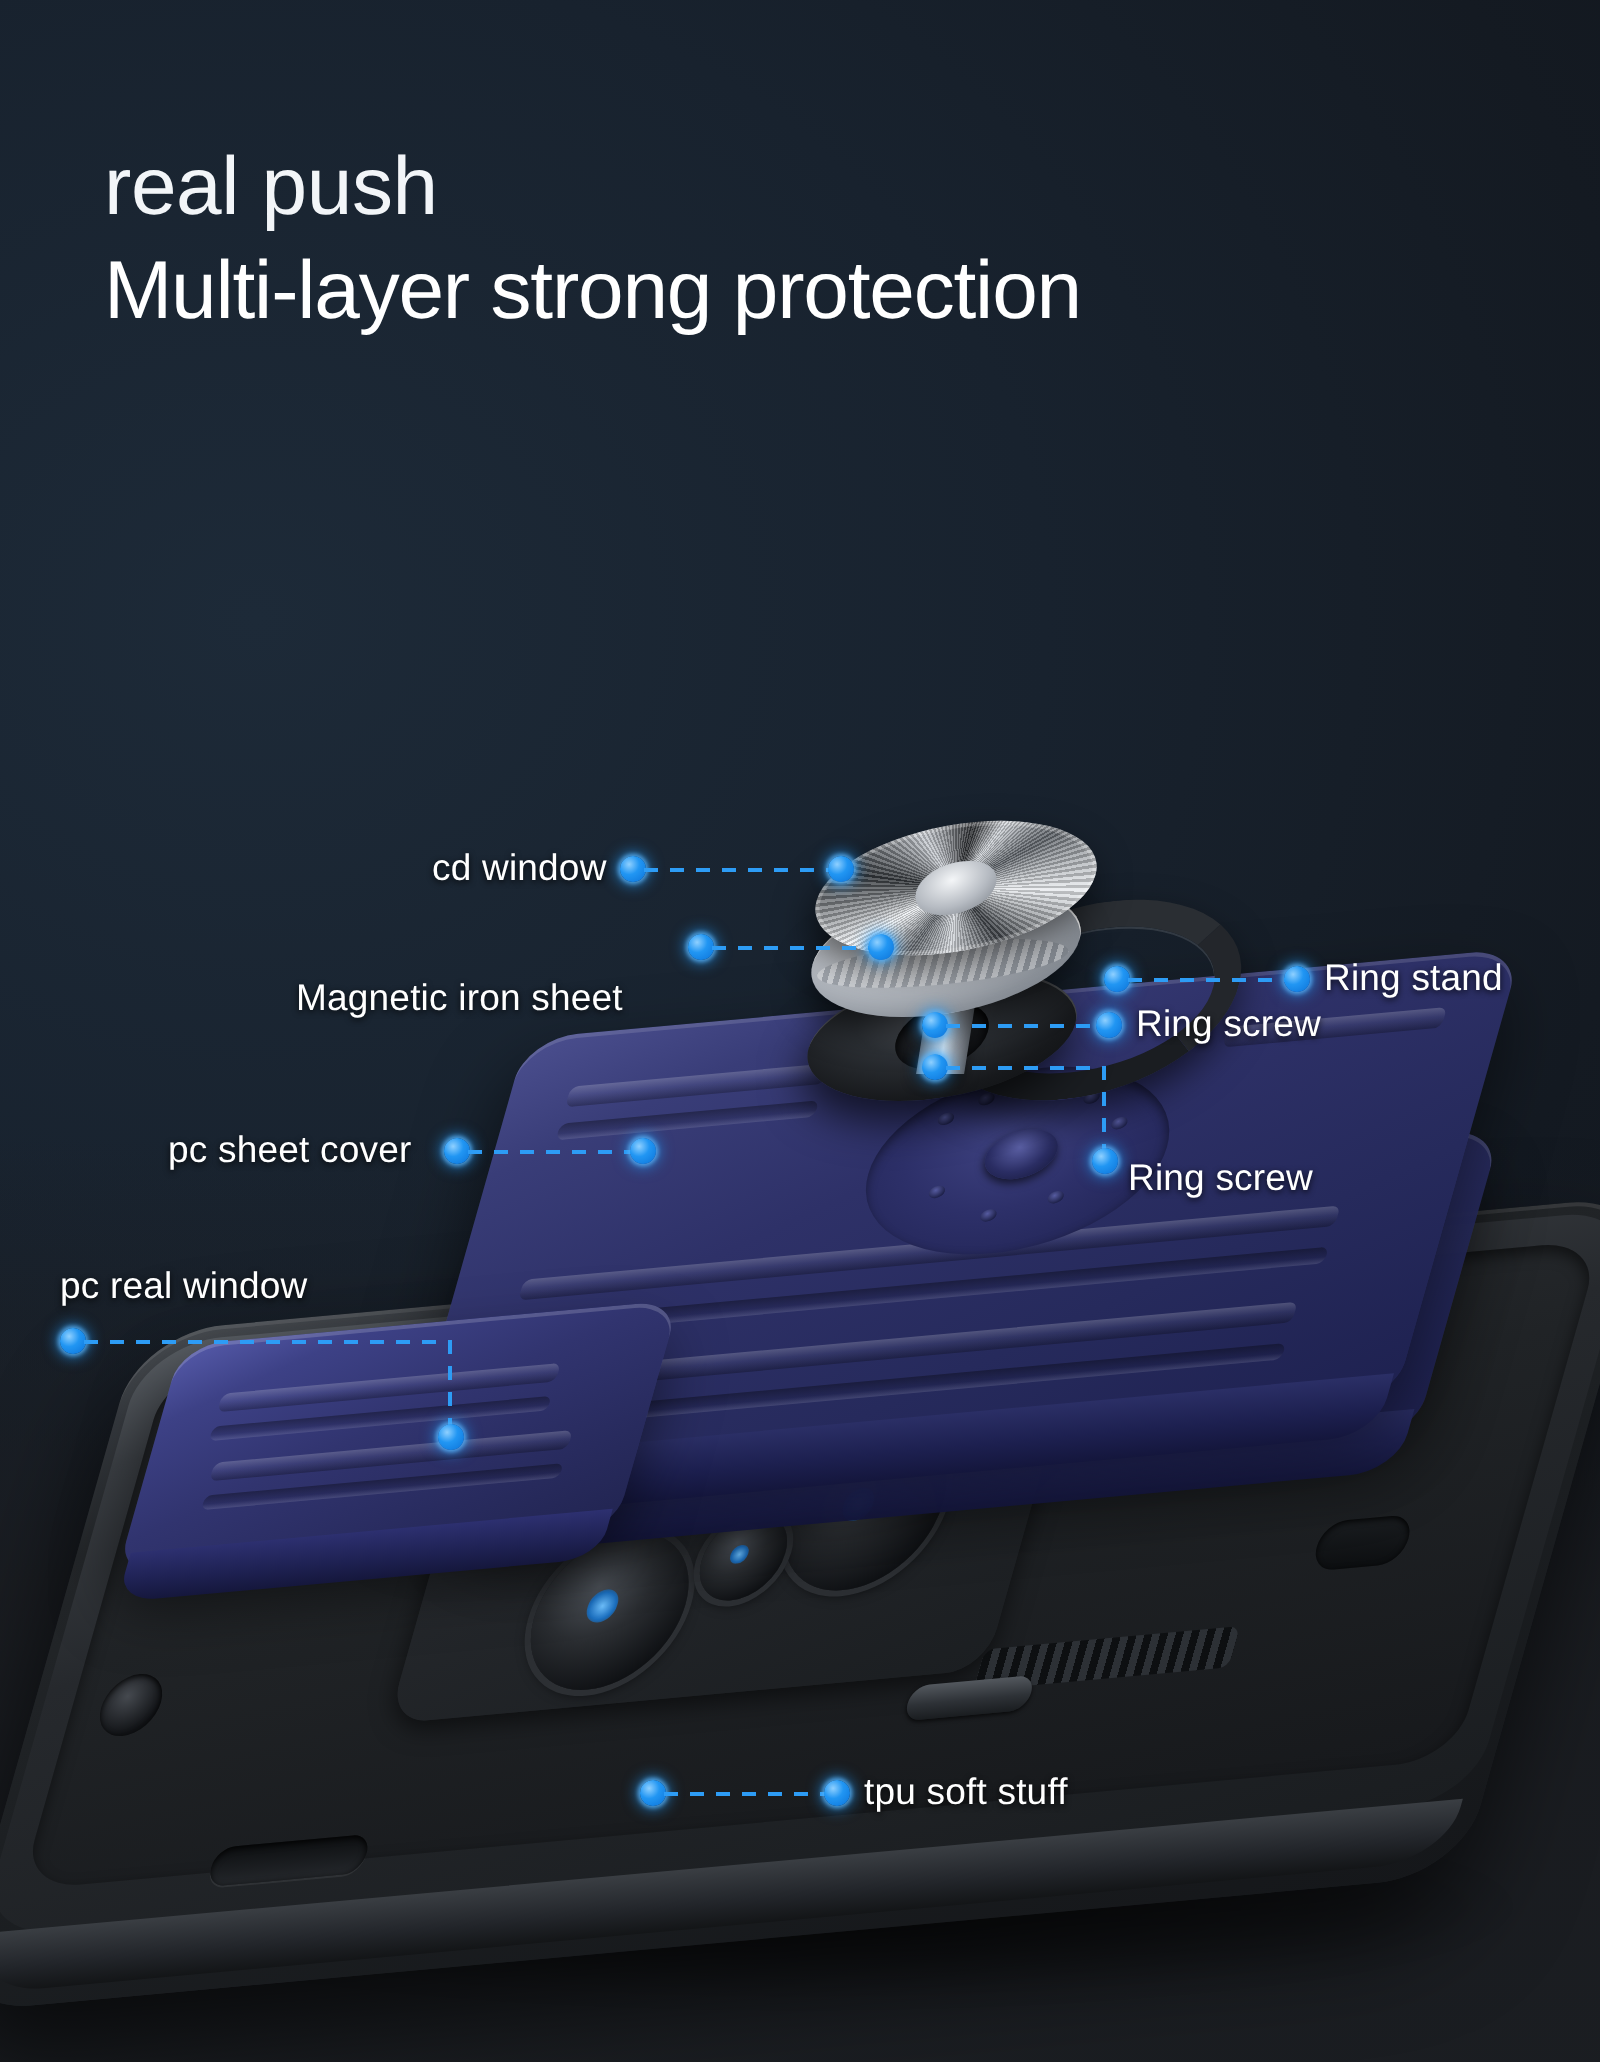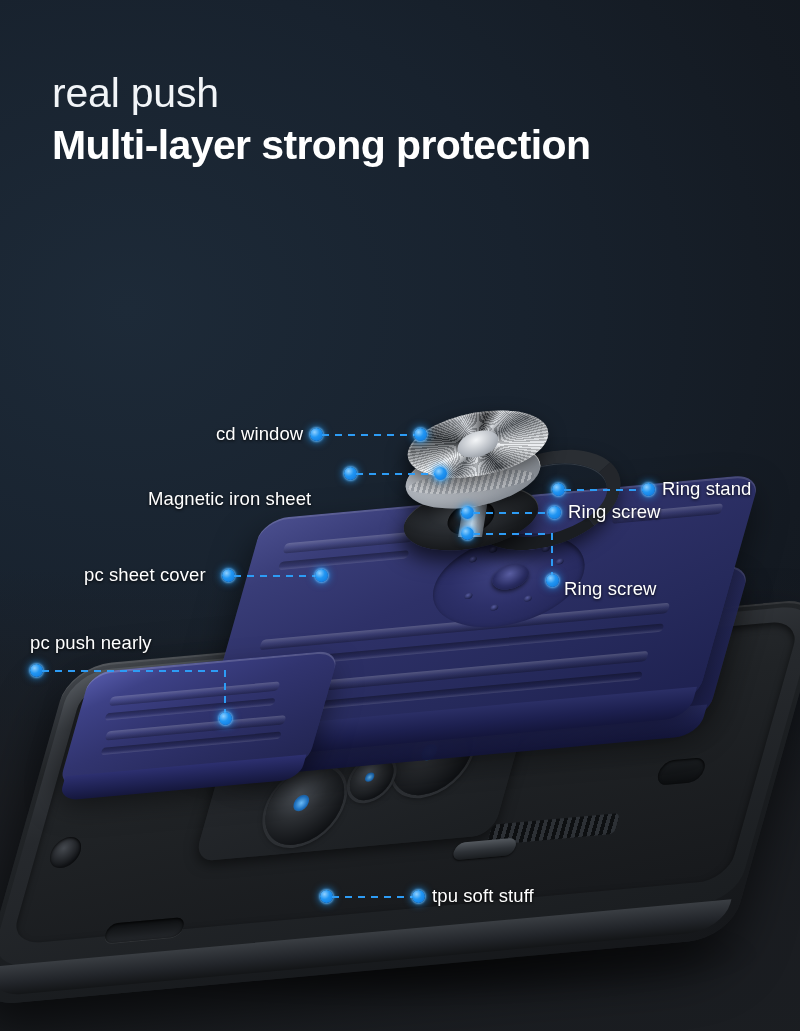--- a/index.html
+++ b/index.html
@@ -22,21 +22,21 @@
     pointer-events:none;
   }
 
   
   .head { position:absolute; left:52px; top:72px; z-index:40; }
   .h-small {
     font-size:41px; color:#f2f5f8; font-weight:400; line-height:1.06;
     letter-spacing:-.2px;
   }
   .h-big {
-    font-size:41px; color:#ffffff; font-weight:700; line-height:1.18;
+    font-size:41px; color:#ffffff; font-weight:400; line-height:1.18;
     letter-spacing:-.6px; margin-top:6px;text-align:right;
   }
   .sub { margin-top:16px; }
   .sub div {
     font-size:19.5px; color:#e7ecf1; font-weight:400; line-height:1.5;
     letter-spacing:.1px;
   }
 
   
   .callout { position:absolute; z-index:60; }
@@ -439,21 +439,21 @@
   </div>
 
   <div class="callout" style="left:0;top:0;">
     <span class="cl-label" style="left:84px; top:564px;">pc sheet cover</span>
     <span class="dot" style="left:222px; top:569px;"></span>
     <span class="dash-h" style="left:234px; top:575px; width:85px;"></span>
     <span class="dot" style="left:315px; top:569px;"></span>
   </div>
 
   <div class="callout" style="left:0;top:0;">
-    <span class="cl-label" style="left:30px; top:632px;">pc push nearly</span>
+    <span class="cl-label" style="left:30px; top:632px;">pc real window</span>
     <span class="dot" style="left:30px; top:664px;"></span>
     <span class="dash-h" style="left:42px; top:670px; width:184px;"></span>
     <span class="dash-v" style="left:224px; top:670px; height:48px;"></span>
     <span class="dot" style="left:219px; top:712px;"></span>
   </div>
 
   <div class="callout" style="left:0;top:0;">
     <span class="dot" style="left:320px; top:890px;"></span>
     <span class="dash-h" style="left:332px; top:896px; width:84px;"></span>
     <span class="dot" style="left:412px; top:890px;"></span>

